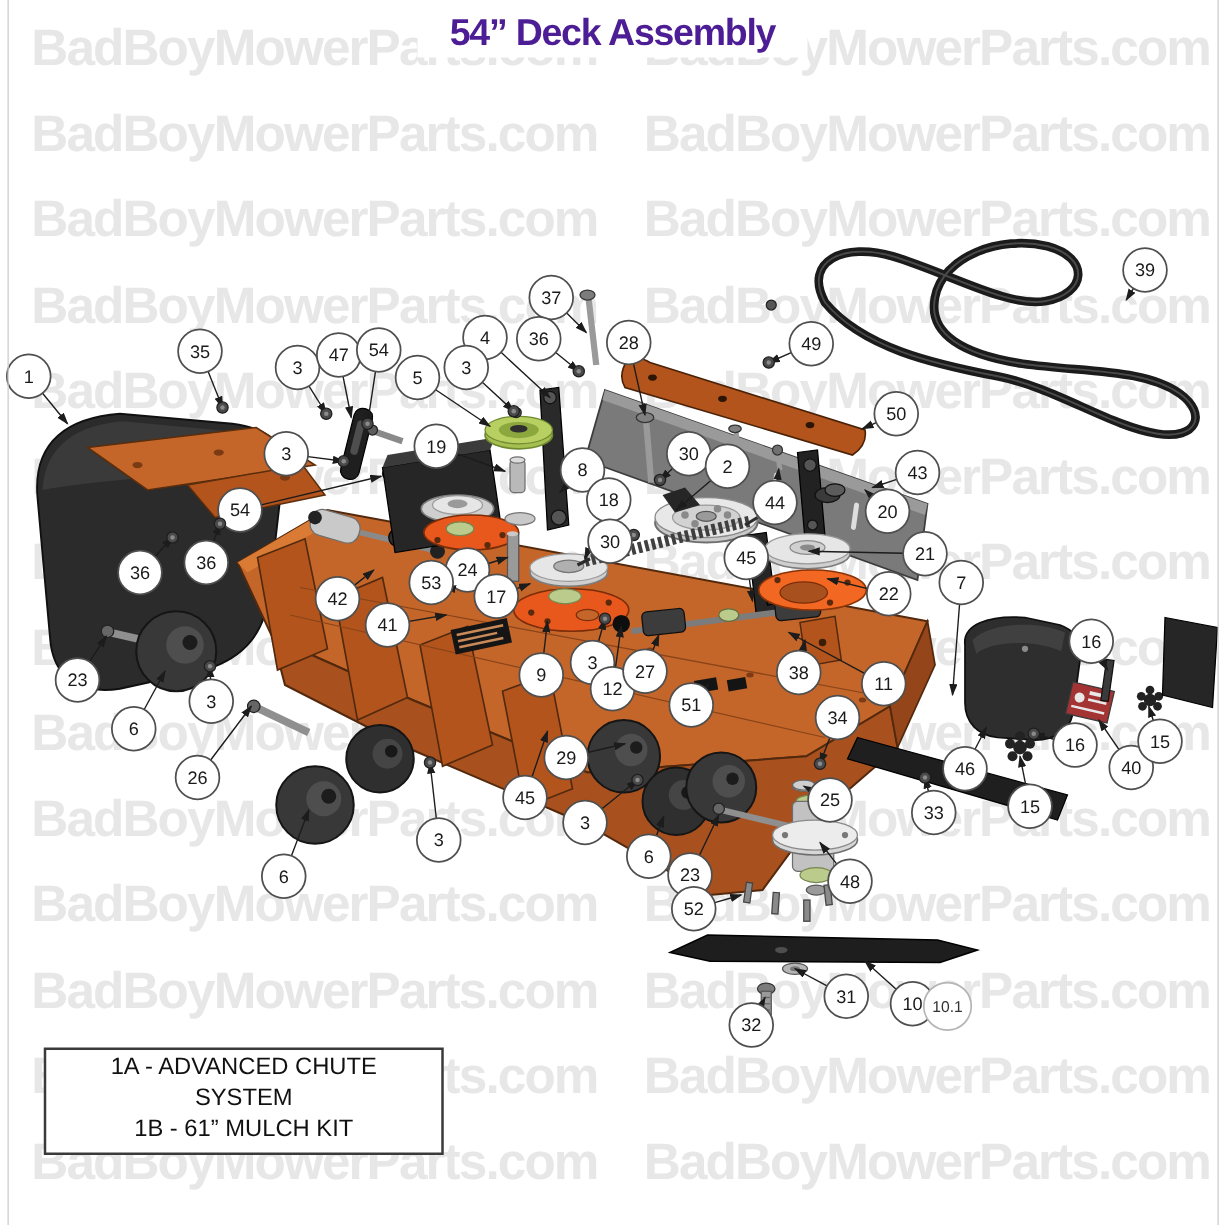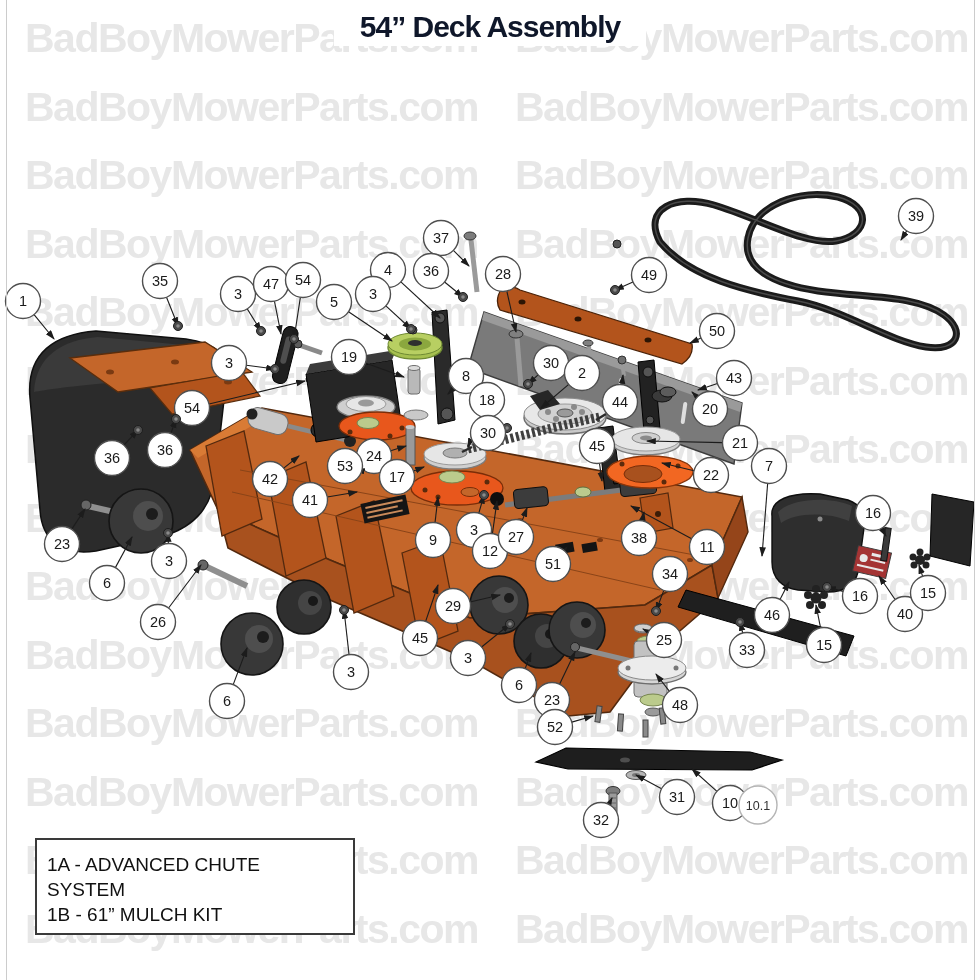--- a/index.html
+++ b/index.html
@@ -4,24 +4,24 @@
 <style>
   html,body{margin:0;padding:0;background:#fff;}
   #stage{position:relative;width:980px;height:980px;overflow:hidden;background:#fff;
          font-family:"Liberation Sans", sans-serif;}
   #watermark{position:absolute;inset:0;z-index:0;}
   .wm{position:absolute;font-weight:bold;font-size:41px;letter-spacing:-1.5px;
       color:#E7E7E7;white-space:nowrap;line-height:1;}
   .edge{position:absolute;top:0;bottom:0;width:1px;background:#cccccc;z-index:3;}
   #title-bar{position:absolute;top:8px;left:0;width:100%;text-align:center;z-index:4;}
   #title-bar span{display:inline-block;background:#fff;padding:2px 26px;
-      font-weight:bold;font-size:30px;letter-spacing:-1px;color:#0f172a;}
+      font-weight:bold;font-size:30px;letter-spacing:-1px;color:#4c1d95;}
   #diagram{position:absolute;left:0;top:0;z-index:2;}
   #legend-box{position:absolute;left:35px;top:838px;width:296px;z-index:4;background:#fff;
-      border:2px solid #3a3a3a;padding:12px 10px 6px 10px;}
+      border:2px solid #3a3a3a;padding:1px 10px 6px 10px;text-align:center;}
   #legend-box div{font-size:19px;line-height:25px;color:#111;}
   .co-circle{fill:#ffffff;stroke:#4f4f4f;stroke-width:1.4px;}
   .co-circle.light{stroke:#b5b5b5;}
   .co-text{font-family:"Liberation Sans",sans-serif;font-size:14.5px;fill:#1a1a1a;
       text-anchor:middle;}
   .co-text.light{font-size:12.5px;fill:#333;}
   .leader{stroke:#1c1c1c;stroke-width:1.1px;fill:none;}
 </style>
 </head>
 <body>

